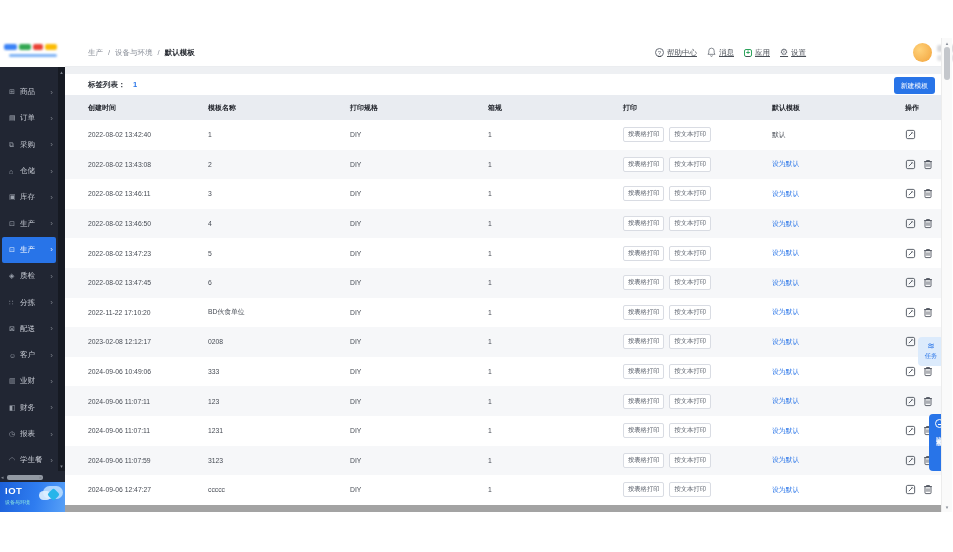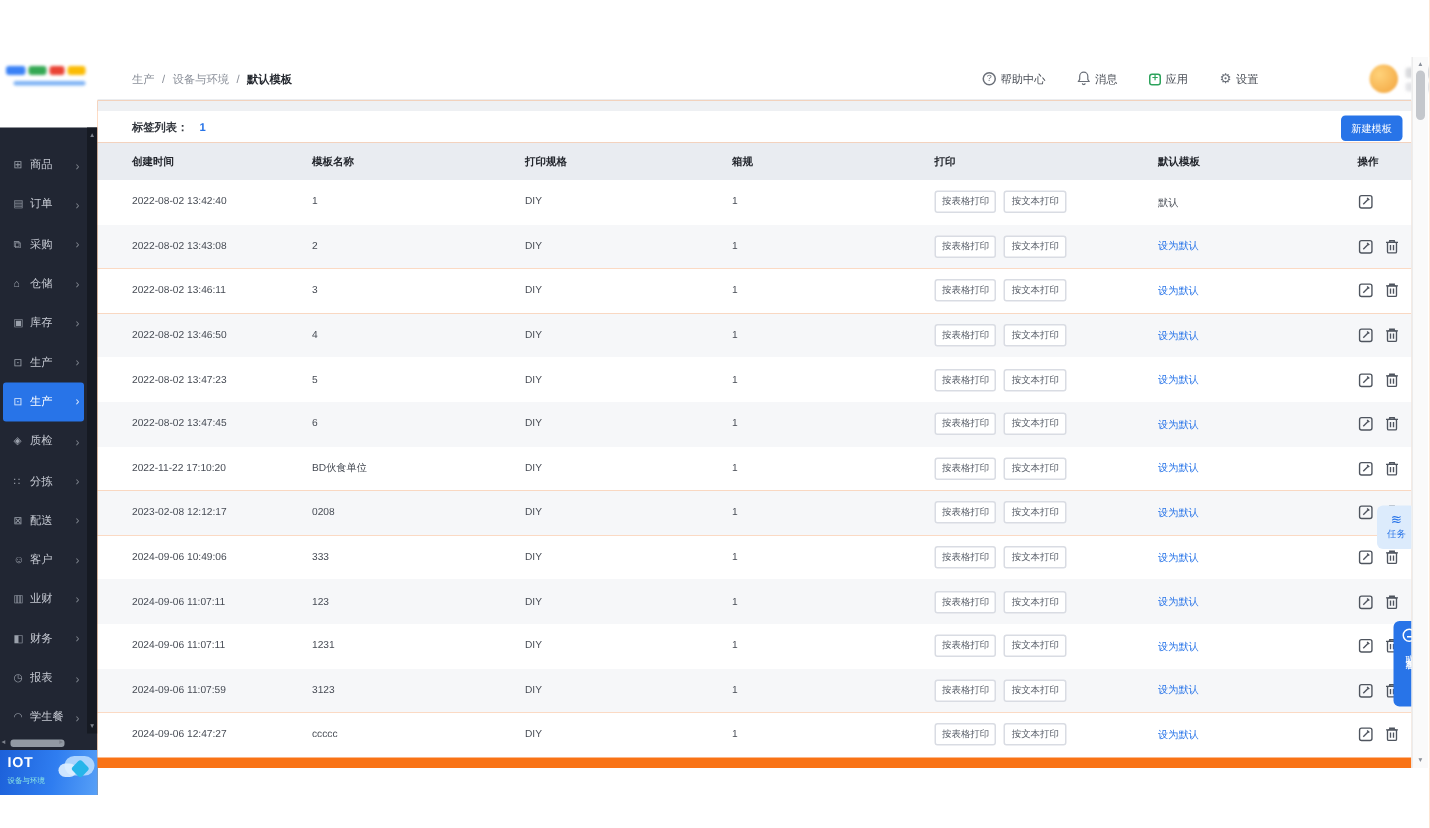--- a/index.html
+++ b/index.html
@@ -11,33 +11,33 @@
   #topbar { position:absolute; left:65px; top:0; width:876px; height:29px; background:#fff; border-bottom:1px solid #ebedf0; }
   #logo-box { position:absolute; left:0; top:0; width:65px; height:29px; background:#fff; }
   .logo-blur { position:absolute; filter:blur(1px); border-radius:2px; }
   .lb1 { left:4px; top:6px; width:13px; height:6px; background:#3b82f6; }
   .lb2 { left:19px; top:6px; width:12px; height:6px; background:#34a853; }
   .lb3 { left:33px; top:6px; width:10px; height:6px; background:#ea4335; }
   .lb4 { left:45px; top:6px; width:12px; height:6px; background:#fbbc05; }
   .lb5 { left:9px; top:16px; width:48px; height:3px; background:#7fb3f5; }
   #breadcrumb { position:absolute; left:23px; top:0; height:29px; display:flex; align-items:center; gap:5px; font-size:7.5px; color:#8a8f99; }
   #breadcrumb .bc-cur { color:#262a31; font-weight:bold; }
-  #header-actions { position:absolute; left:590px; top:0; height:29px; display:flex; gap:21px; font-size:7.5px; color:#4a4f57; }
+  #header-actions { position:absolute; left:590px; top:0; height:29px; display:flex; gap:10px; font-size:7.5px; color:#4a4f57;text-decoration:underline; }
   .h-act { display:flex; align-items:center; gap:3px; cursor:pointer; }
   .q-circle { display:inline-flex; width:9px; height:9px; border:1px solid #6a6f78; border-radius:50%; font-size:6px; color:#6a6f78; align-items:center; justify-content:center; }
   .app-sq { display:inline-flex; width:8px; height:8px; border:1px solid #2da35c; border-radius:2px; color:#2da35c; font-size:7px; line-height:6px; align-items:center; justify-content:center; font-weight:bold; }
   .gear { font-size:9px; color:#6a6f78; line-height:1; }
   #user-chip { position:absolute; left:848px; top:4px; width:85px; height:22px; }
   #avatar { position:absolute; left:0; top:1px; width:19px; height:19px; border-radius:50%; background:radial-gradient(circle at 35% 35%, #ffd27a, #f2a33c); filter:blur(.6px); }
   .name-mask { position:absolute; background:#d9dadd; border-radius:2px; filter:blur(1.2px); }
   .nm1 { left:24px; top:3px; width:38px; height:7px; }
   .nm2 { left:24px; top:13px; width:58px; height:6px; background:#e3e4e7; }
 
   
-  #sidebar { position:absolute; left:0; top:47px; width:65px; height:445px; background:#212633; }
+  #sidebar { position:absolute; left:0; top:29px; width:65px; height:445px; background:#212633; }
   #side-track { position:absolute; right:0; top:0; width:7px; height:404px; background:#161a23; color:#7d828c; font-size:5px; text-align:center; }
   #side-track .tr-up { position:absolute; top:2px; left:0; width:7px; }
   #side-track .tr-dn { position:absolute; bottom:2px; left:0; width:7px; }
   #sidebar-menu { position:absolute; left:0; top:12px; width:58px; }
   .side-item { position:relative; height:26.3px; display:flex; align-items:center; padding:0 5px 0 9px; color:#c6cad3; font-size:7.5px; cursor:pointer; }
   .side-item .si-icon { width:11px; font-size:7px; color:#9aa0ab; flex:0 0 auto; }
   .side-item .si-label { flex:1 1 auto; white-space:nowrap; }
   .side-item .si-chevron { font-size:8px; color:#7d828c; }
   .side-item.active { background:#2874e8; border-radius:2px; margin:0 2px; padding:0 3px 0 7px; color:#fff; }
   .side-item.active .si-icon, .side-item.active .si-chevron { color:#dce9fc; }
@@ -46,21 +46,21 @@
   #side-hscroll .hs-l, #side-hscroll .hs-r { position:absolute; top:1px; font-size:5px; color:#7d828c; }
   #side-hscroll .hs-l { left:1px; } #side-hscroll .hs-r { right:16px; }
   #iot-banner { position:absolute; left:0; bottom:0; width:65px; height:30px; background:linear-gradient(100deg,#1c60d9 0%,#2f7df0 55%,#57a0f7 100%); overflow:hidden; cursor:pointer; }
   #iot-title { position:absolute; left:5px; top:3px; color:#fff; font-size:9.5px; font-weight:bold; letter-spacing:.5px; }
   #iot-sub { position:absolute; left:5px; top:17px; color:#8ce6e2; font-size:5px; }
   .cloud1 { position:absolute; right:2px; top:4px; width:20px; height:13px; background:#bfe0ff; border-radius:8px; opacity:.85; }
   .cloud2 { position:absolute; right:14px; top:9px; width:12px; height:9px; background:#dff0ff; border-radius:6px; opacity:.9; }
   .cloud-core { position:absolute; right:7px; top:8px; width:9px; height:9px; background:#27b5ea; border-radius:2px; transform:rotate(45deg); }
 
   
-  #main { position:absolute; left:65px; top:29px; width:876px; height:445px; background:#f97316; }
+  #main { position:absolute; left:65px; top:29px; width:876px; height:445px; background:#a3a3a3; }
   #main-gap { position:absolute; left:0; top:0; width:876px; height:7px; background:#eef0f3; }
   #toolbar { position:absolute; left:0; top:7px; width:876px; height:21px; background:#fff; }
   #list-label { position:absolute; left:23px; top:6px; font-size:7.5px; color:#33373e; font-weight:bold; }
   #list-count { position:absolute; left:68px; top:6px; font-size:7.5px; color:#2874e8; font-weight:bold; }
   #new-template-btn { position:absolute; right:6px; top:3px; height:17px; padding:0 7px; background:#2874e8; color:#fff; font-size:6.8px; border:none; border-radius:3px; display:flex; align-items:center; cursor:pointer; font-family:inherit; }
 
   #thead { position:absolute; left:0; top:28px; width:876px; height:25px; background:#e9ecf1; }
   .hcell { position:absolute; top:0; height:25px; display:flex; align-items:center; font-size:7px; font-weight:bold; color:#23262d; white-space:nowrap; }
   #table-body { position:absolute; left:0; top:53px; width:876px; }
   .trow { position:relative; width:876px; height:29.6px; background:#fff; }

